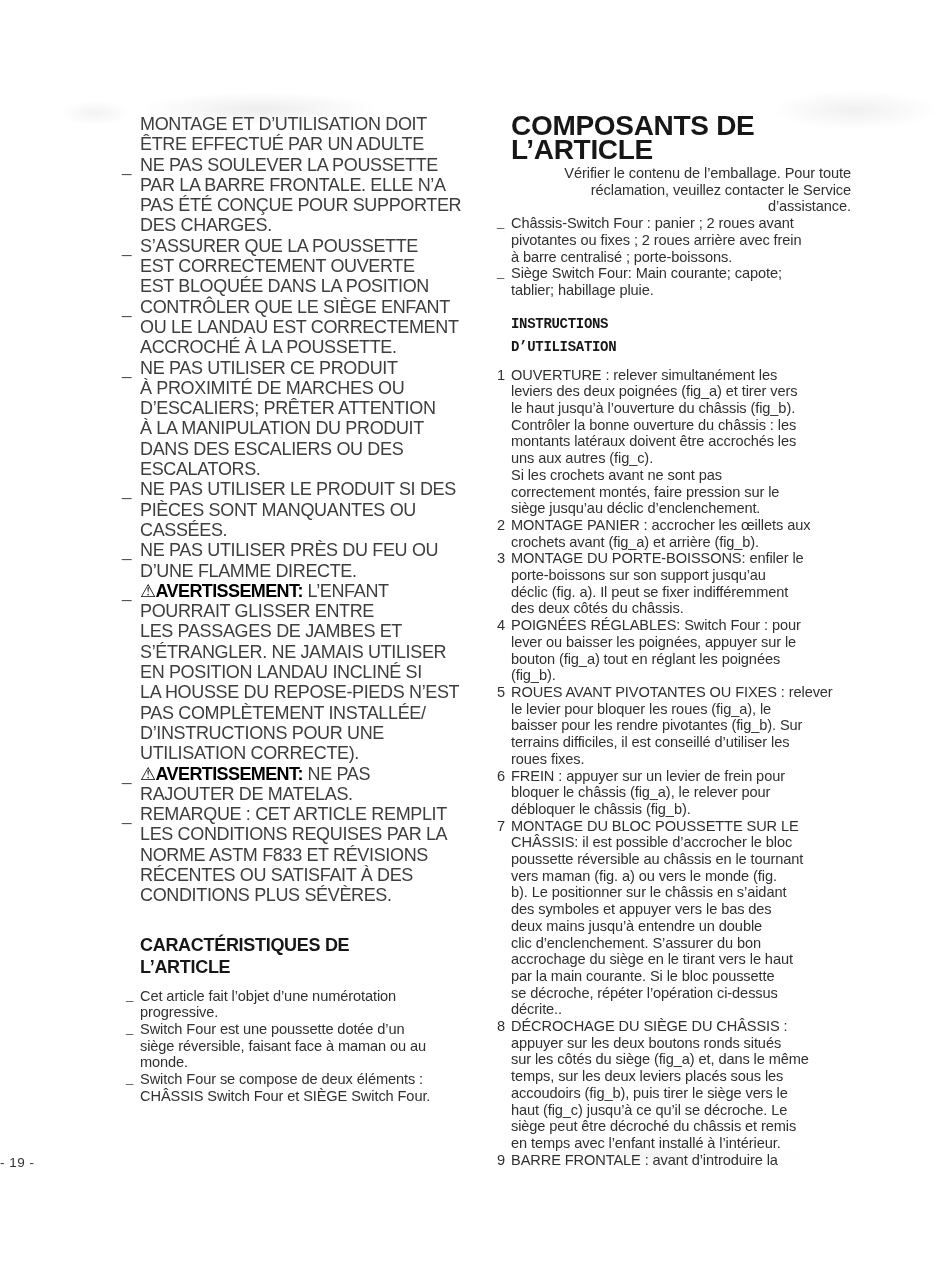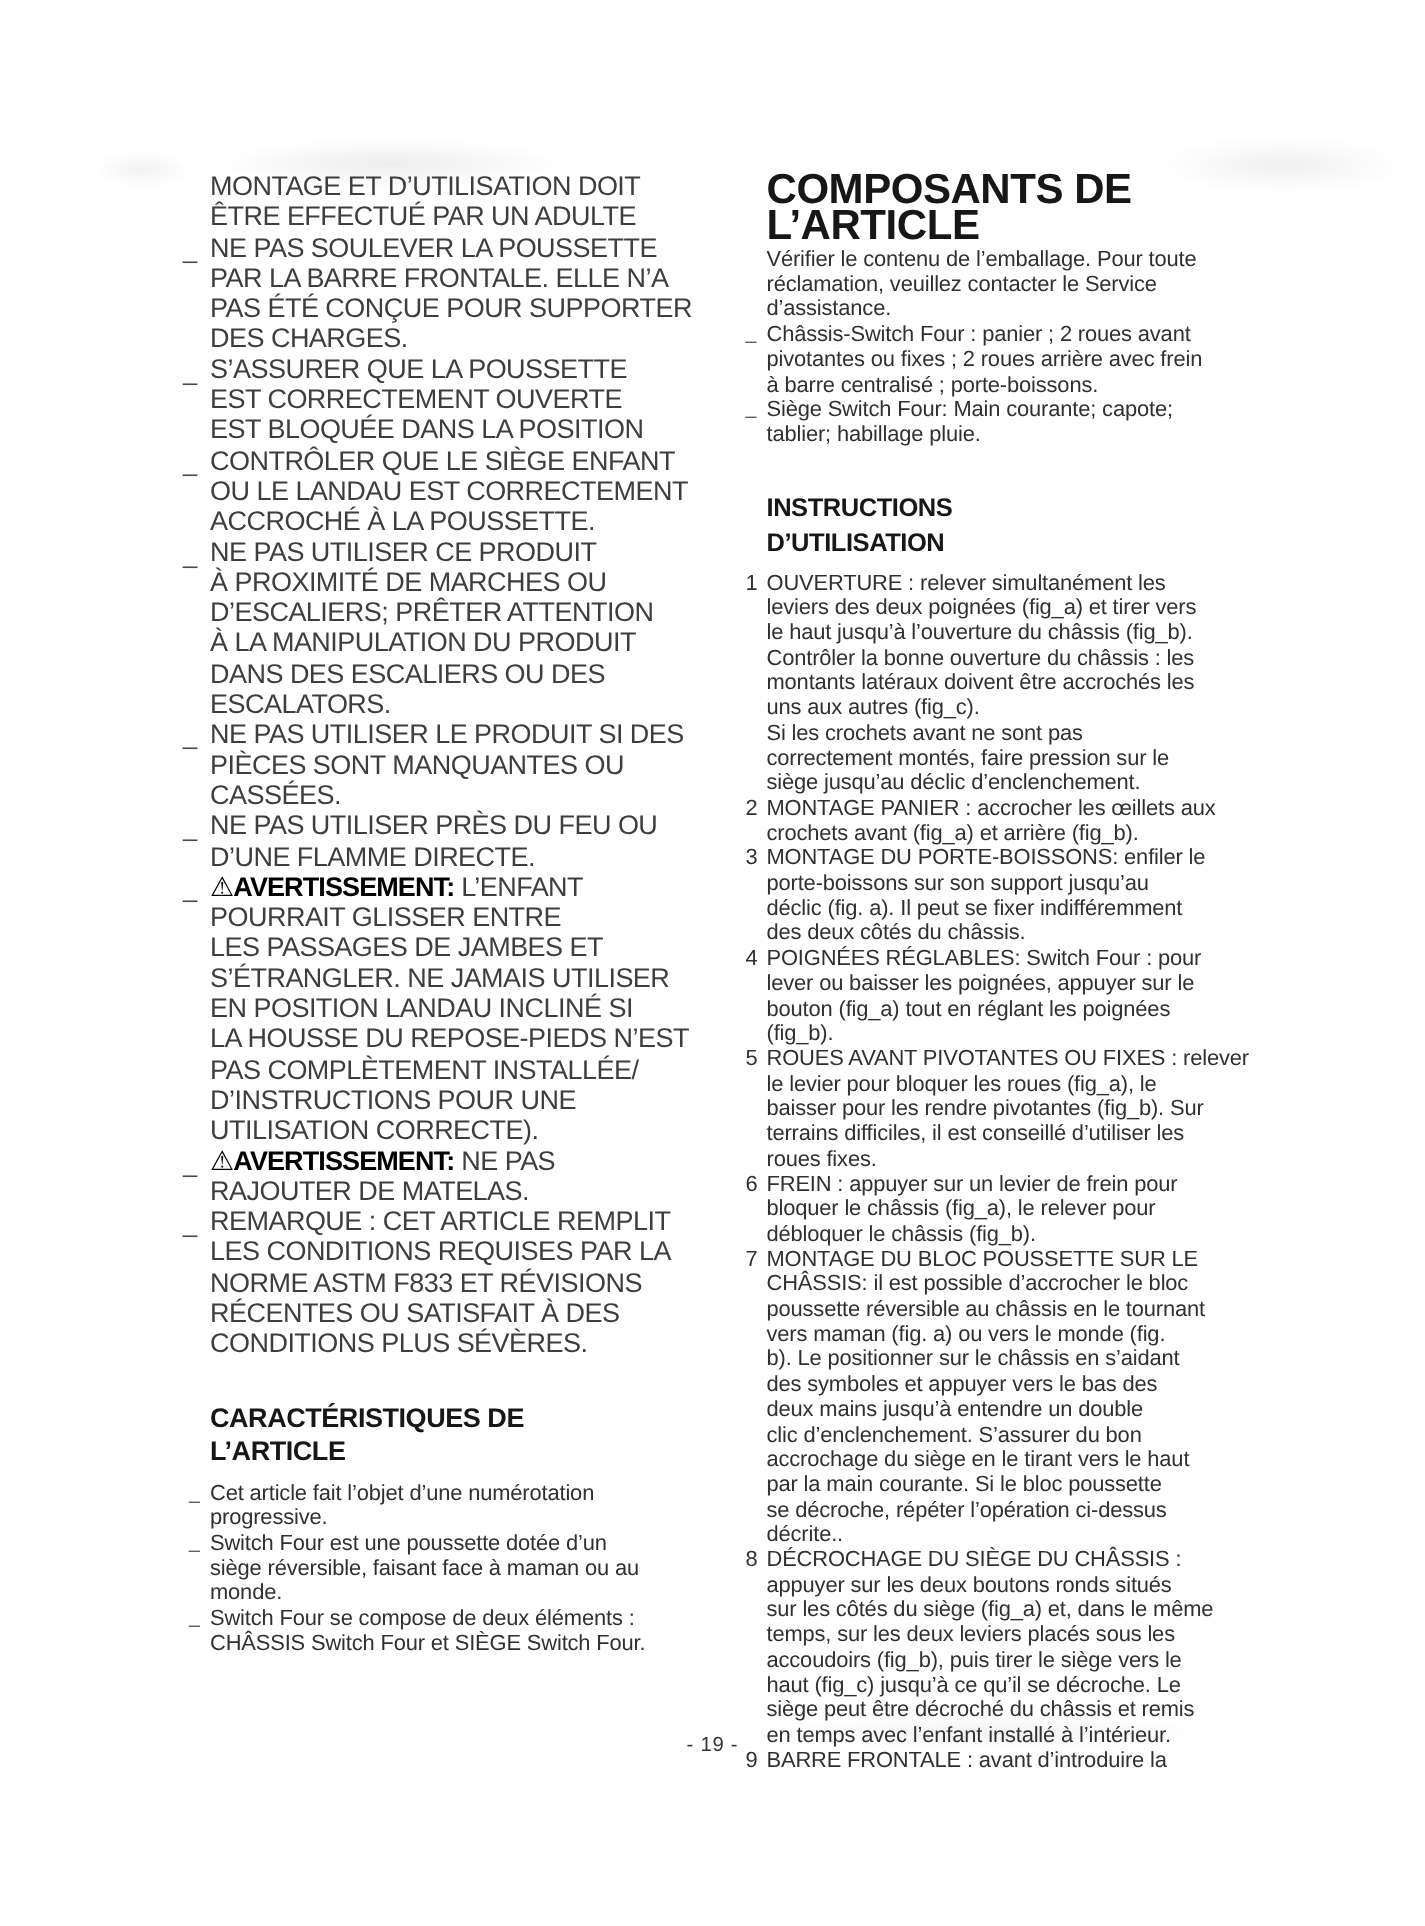--- a/index.html
+++ b/index.html
@@ -29,32 +29,32 @@
   .caps{font-size:18px;line-height:20.3px;letter-spacing:-0.35px;color:#3e3e3e;}
   .caps .ln{white-space:nowrap;}
   .item{position:relative;}
   .mk{position:absolute;left:-18px;top:2px;color:#4a4a4a;font-size:17px;}
   .mk-sm{position:absolute;left:-14px;top:-1px;color:#4a4a4a;font-size:13px;}
   .warnbold{font-weight:700;color:#000000;letter-spacing:-0.6px;}
 
   .heading{font-weight:700;color:#171717;letter-spacing:-0.3px;}
   .h-char{font-size:18px;line-height:22.5px;margin-top:28px;}
   .h-comp{font-size:28px;line-height:24px;}
-  .h-instr{font-size:17px;line-height:23px;margin-top:28px;}
+  .h-instr{font-size:14px;line-height:23px;margin-top:14px;font-family:Liberation Mono, monospace;}
   .heading .ln{white-space:nowrap;}
 
   .small{font-size:14.6px;line-height:16.7px;color:#303030;letter-spacing:-0.1px;}
   .small .ln{white-space:nowrap;}
   .char-items{margin-top:9px;}
-  .intro{margin-top:3px;}
+  .intro{margin-top:3px;text-align:right;}
   .steps{margin-top:8px;}
   .step{position:relative;}
   .num{position:absolute;left:-14px;top:0;color:#303030;}
 
-  .footer{position:absolute;left:0;top:1155px;width:950px;text-align:center;
+  .footer{position:absolute;left:0;top:1155px;width:950px;text-align:left;
           font-size:13.5px;color:#333;letter-spacing:0.5px;}
 </style>
 </head>
 <body>
 
 <div class="page">
 
   <div class="smudge sm1"></div>
   <div class="smudge sm2"></div>
   <div class="smudge sm3"></div>

